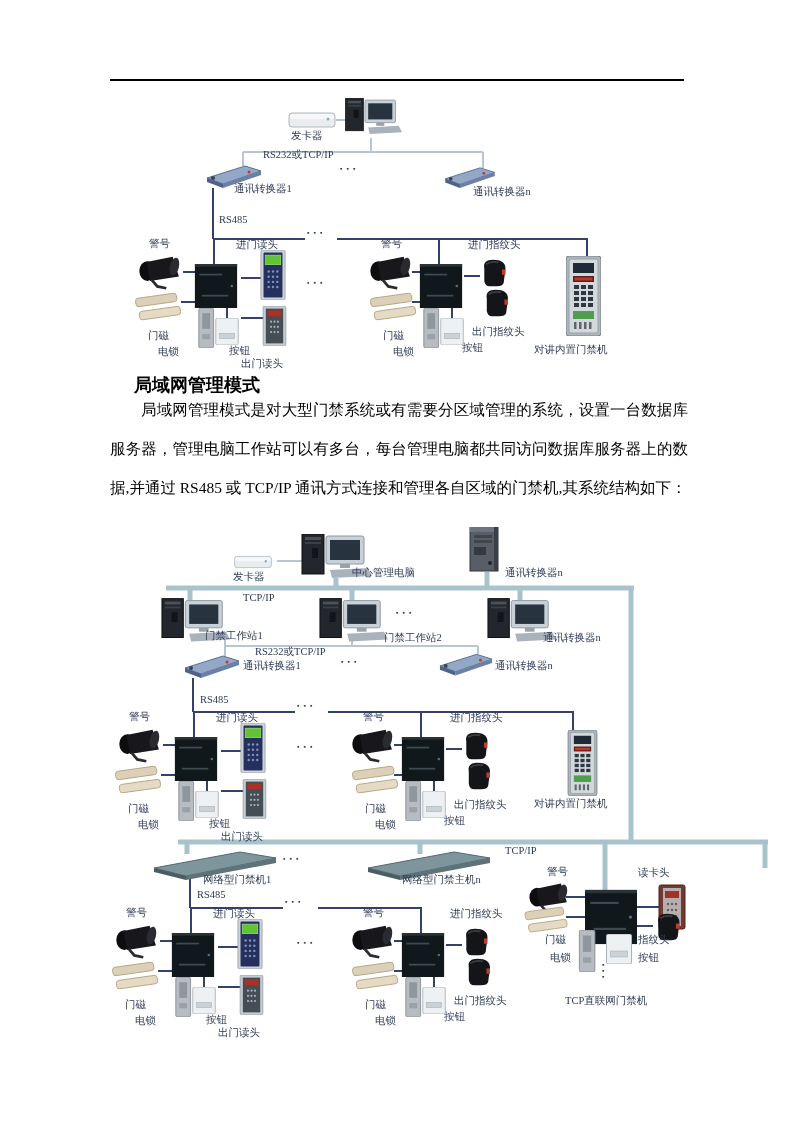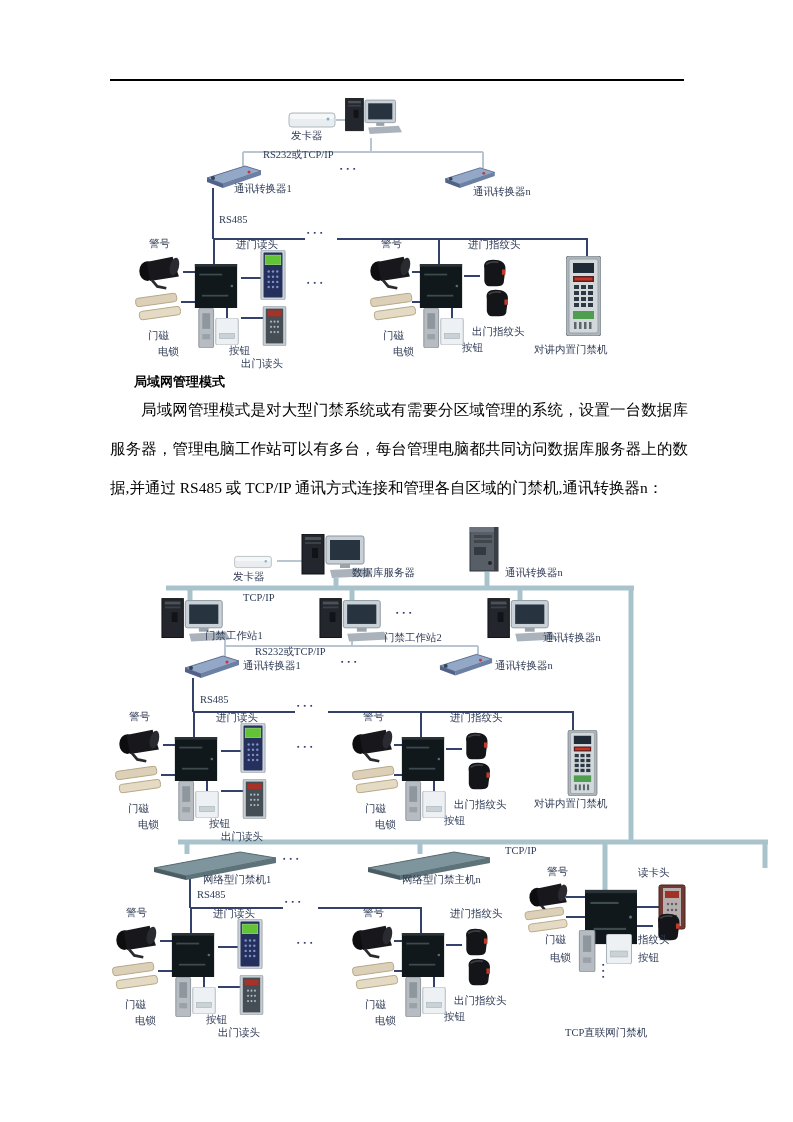--- a/index.html
+++ b/index.html
@@ -6,21 +6,21 @@
   .page{position:relative;width:793px;height:1122px;background:#ffffff;margin:0 auto;
         font-family:"Liberation Serif","DejaVu Serif",serif;overflow:hidden;}
   
   .doc-title{position:absolute;left:110px;top:59px;width:573px;text-align:right;
              font-family:"Liberation Sans","DejaVu Sans",sans-serif;
              font-weight:bold;font-size:14px;color:#000;letter-spacing:1px;}
   .head-rule{position:absolute;left:110px;top:79px;width:574px;height:2px;background:#000;}
   
   .sec-heading{position:absolute;left:134px;top:373px;
                font-family:"Liberation Sans","DejaVu Sans",sans-serif;
-               font-weight:bold;font-size:13px;color:#000;}
+               font-weight:bold;font-size:18px;color:#000;}
   .sec-para{position:absolute;left:110px;top:390px;width:578px;
             font-size:15.5px;line-height:39px;color:#000;
             text-align:justify;text-indent:2em;}
   .page-num{position:absolute;left:0;top:1060px;width:793px;text-align:center;
             font-size:12px;color:#222;}
   
   .lbl{position:absolute;font-size:10.5px;line-height:12px;color:#2e3a55;white-space:nowrap;}
   .dots{position:absolute;font-size:7px;letter-spacing:4px;color:#33416b;line-height:7px;}
   .vdots{position:absolute;font-size:7px;color:#33416b;width:8px;line-height:6px;
          word-break:break-all;letter-spacing:8px;}
@@ -248,39 +248,39 @@
     <g fill="#5d666d">
         <rect x="8" y="66" width="2.5" height="7"></rect>
         <rect x="13" y="66" width="2.5" height="7"></rect>
         <rect x="18" y="66" width="2.5" height="7"></rect>
         <rect x="23" y="66" width="2.5" height="7"></rect>
       </g>
   </svg>
   <span class="lbl" style="left:534px;top:344px">对讲内置门禁机</span>
 
   <div class="sec-heading">局域网管理模式</div>
-  <div class="sec-para">局域网管理模式是对大型门禁系统或有需要分区域管理的系统，设置一台数据库服务器，管理电脑工作站可以有多台，每台管理电脑都共同访问数据库服务器上的数据,并通过 RS485 或 TCP/IP 通讯方式连接和管理各自区域的门禁机,通讯转换器n：</div>
+  <div class="sec-para">局域网管理模式是对大型门禁系统或有需要分区域管理的系统，设置一台数据库服务器，管理电脑工作站可以有多台，每台管理电脑都共同访问数据库服务器上的数据,并通过 RS485 或 TCP/IP 通讯方式连接和管理各自区域的门禁机,其系统结构如下：</div>
 
   <svg class="dev" style="left:231px;top:554px" width="44" height="16" viewBox="0 0 48 20">
     <rect x="1" y="3" width="46" height="14" rx="3" fill="#e9edef" stroke="#aeb9bf"></rect>
     <rect x="2" y="4" width="44" height="5" rx="2.5" fill="#f5f7f8"></rect>
       <circle cx="40" cy="9" r="1.5" fill="#7fb3d0"></circle>
   </svg>
   <span class="lbl" style="left:233px;top:571px">发卡器</span>
   <svg class="dev" style="left:300px;top:534px" width="72" height="46" viewBox="0 0 72 46">
     <rect x="2" width="22" height="40" fill="#23272d" stroke="#0e1012"></rect>
       <rect x="5" y="3" width="16" height="3" fill="#4a5158"></rect>
     <rect x="5" y="8" width="16" height="2" fill="#3a4046"></rect>
       <rect x="12" y="14" width="6" height="10" fill="#111316"></rect>
     <rect x="26" y="2" width="38" height="28" rx="2" fill="#c9d1d8" stroke="#8d969e"></rect>
       <rect x="30" y="6" width="30" height="20" fill="#27343f"></rect>
     <rect x="40" y="30" width="10" height="4" fill="#9aa3ab"></rect>
       <polygon points="30,36 68,34 72,42 32,44" fill="#aab3bb"></polygon>
   </svg>
-  <span class="lbl" style="left:352px;top:567px">数据库服务器</span>
+  <span class="lbl" style="left:352px;top:567px">中心管理电脑</span>
   <svg class="dev" style="left:466px;top:527px" width="40" height="46" viewBox="0 0 40 46">
     <rect x="4" width="28" height="44" fill="#585e66" stroke="#2f343a"></rect>
       <rect x="4" width="28" height="5" fill="#6c737c"></rect>
     <rect x="28" y="0" width="4" height="44" fill="#3a3f45"></rect>
     <rect x="8" y="8" width="18" height="3" fill="#41464d"></rect>
       <rect x="8" y="13" width="18" height="3" fill="#41464d"></rect>
     <rect x="8" y="20" width="12" height="8" fill="#343a41"></rect>
       <circle cx="24" cy="36" r="2" fill="#23272c"></circle>
   </svg>
   <span class="lbl" style="left:505px;top:567px">通讯转换器n</span>
@@ -677,15 +677,15 @@
       <rect x="7" y="30" width="9" height="6" fill="#9aa2a8"></rect>
   </svg>
   <span class="lbl" style="left:550px;top:952px">电锁</span>
   <svg class="dev" style="left:606px;top:934px" width="26" height="30" viewBox="0 0 25 30">
     <rect width="25" height="30" rx="2" fill="#eef1f3" stroke="#a9b2b8"></rect>
     <rect x="4" y="17" width="17" height="6" fill="#c9d2d7" stroke="#a9b2b8" stroke-width="0.6"></rect>
   </svg>
   <span class="lbl" style="left:638px;top:934px">指纹头</span>
   <span class="lbl" style="left:638px;top:952px">按钮</span>
   <span class="vdots" style="left:602px;top:962px">▪▪▪</span>
-  <span class="lbl" style="left:565px;top:1027px">TCP直联网门禁机</span>
+  <span class="lbl" style="left:565px;top:995px">TCP直联网门禁机</span>
 
 </div>
 
 </body></html>

